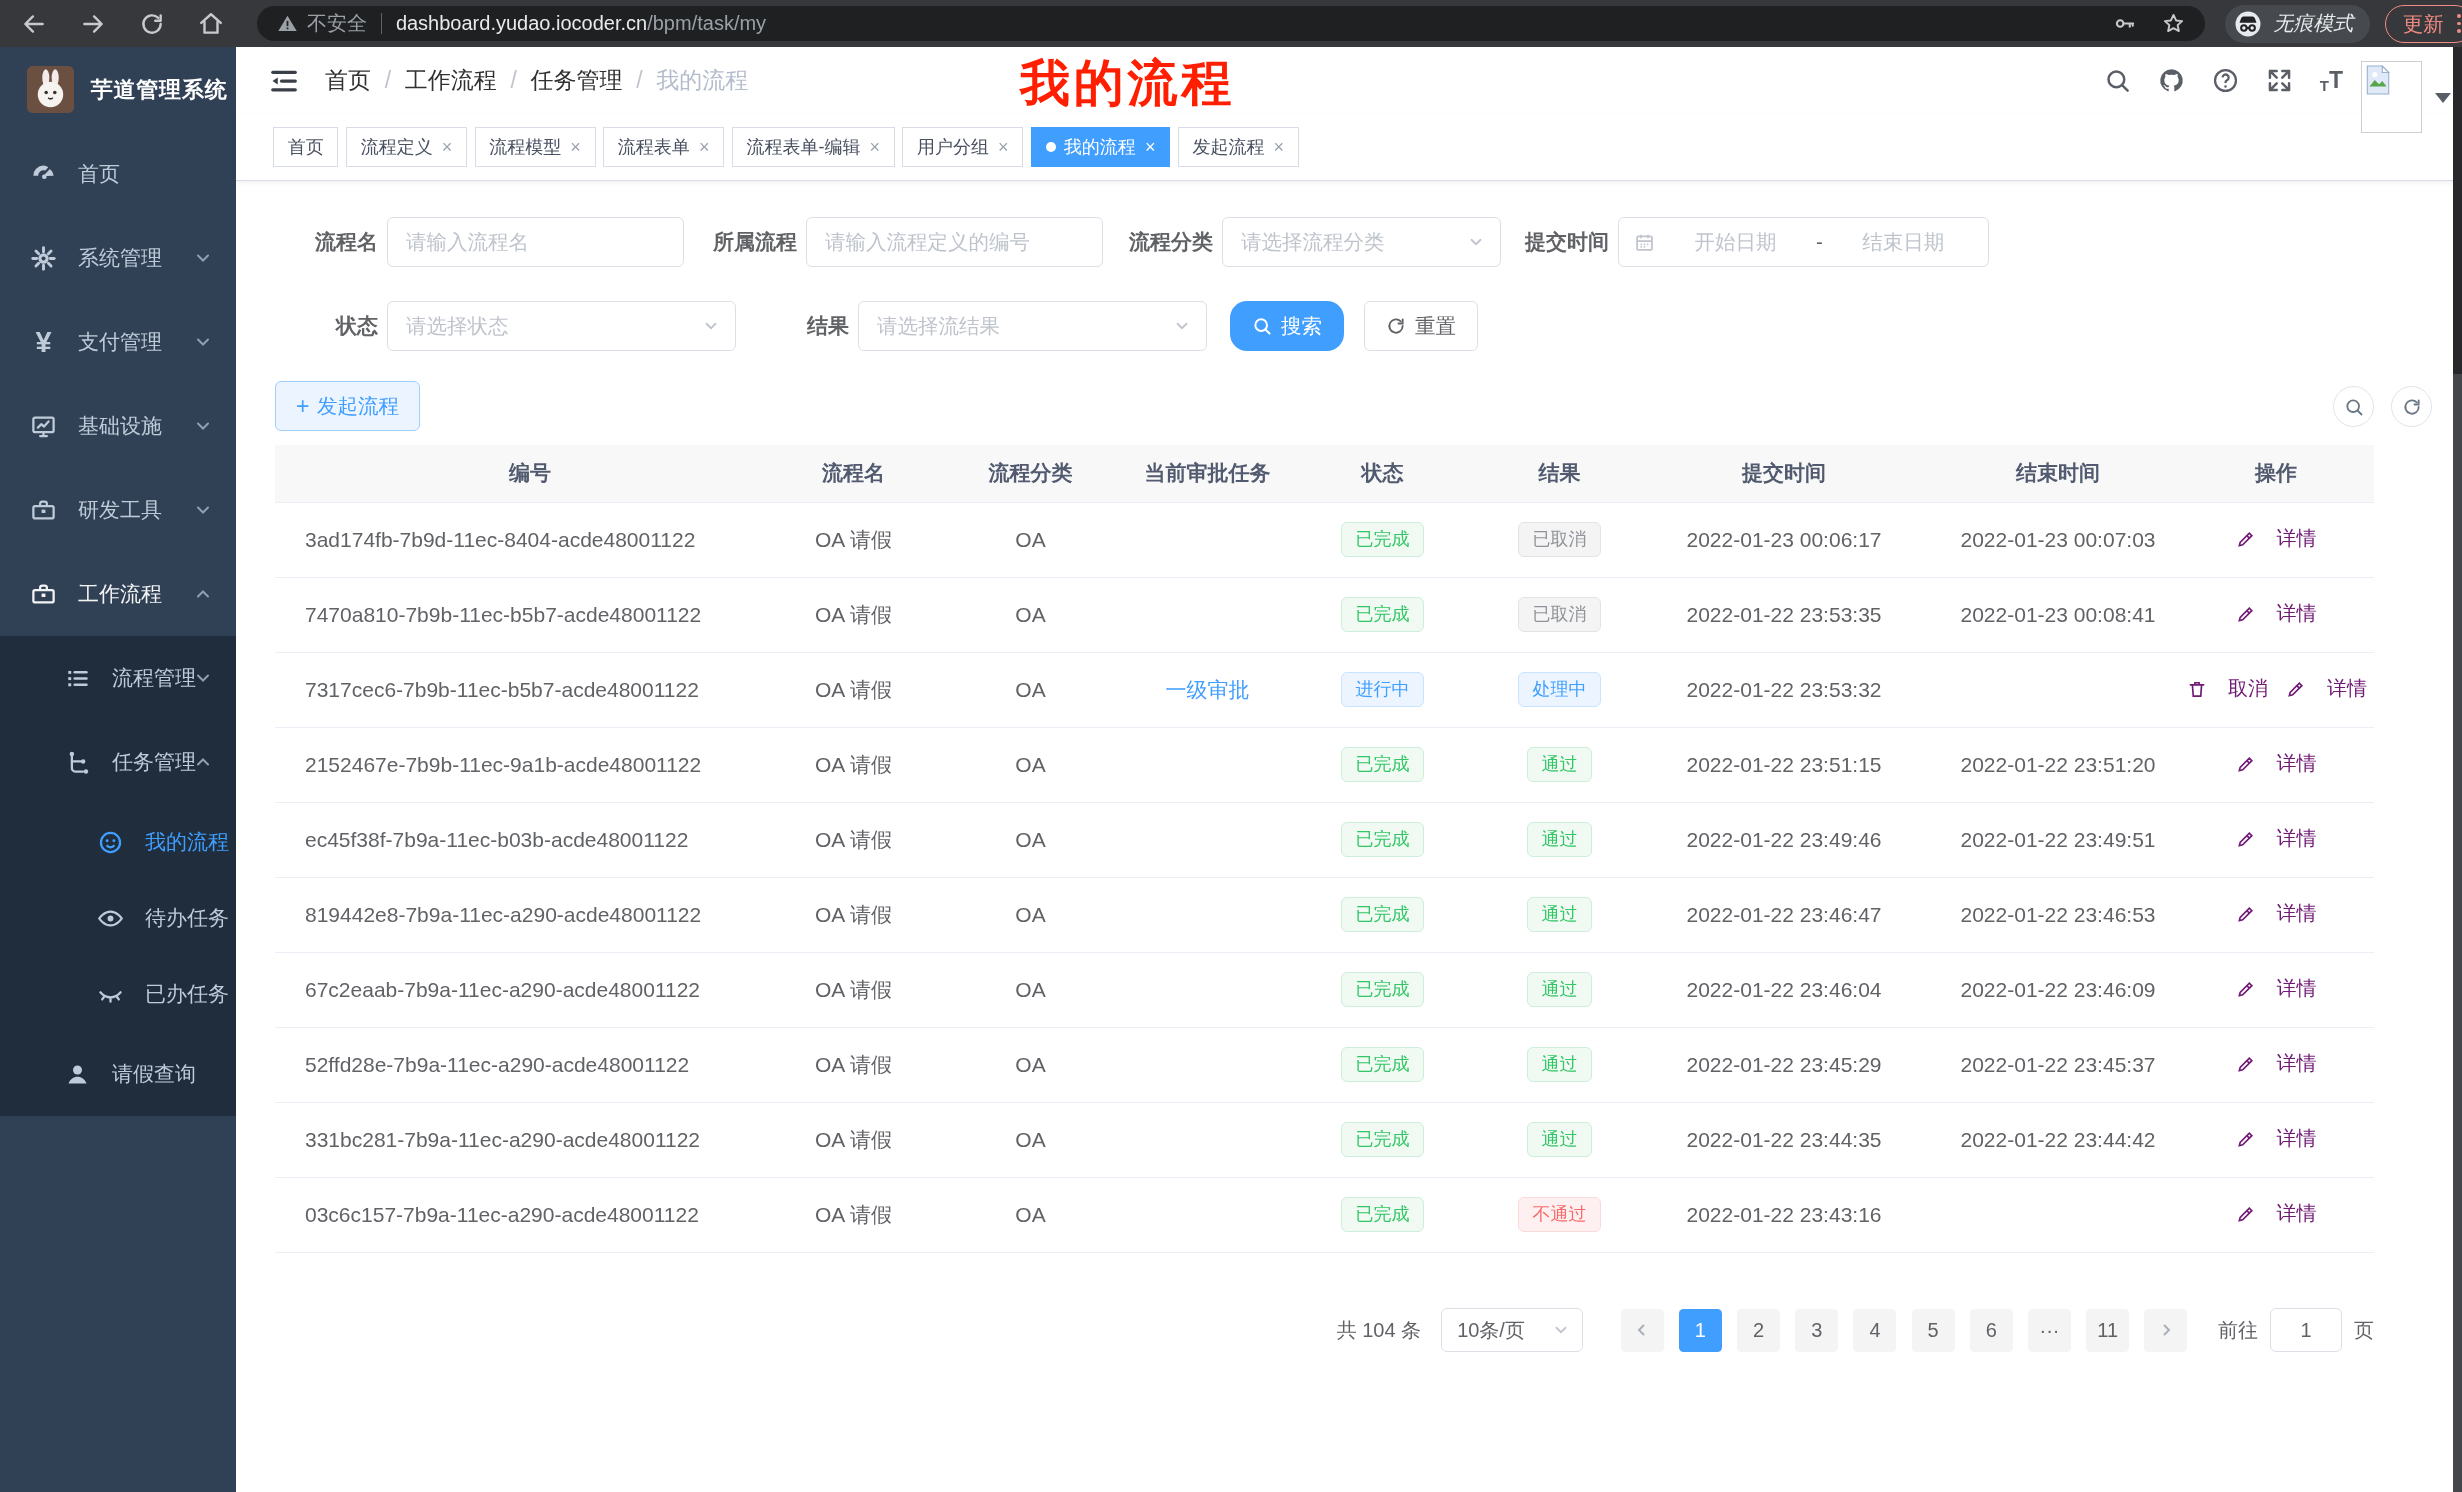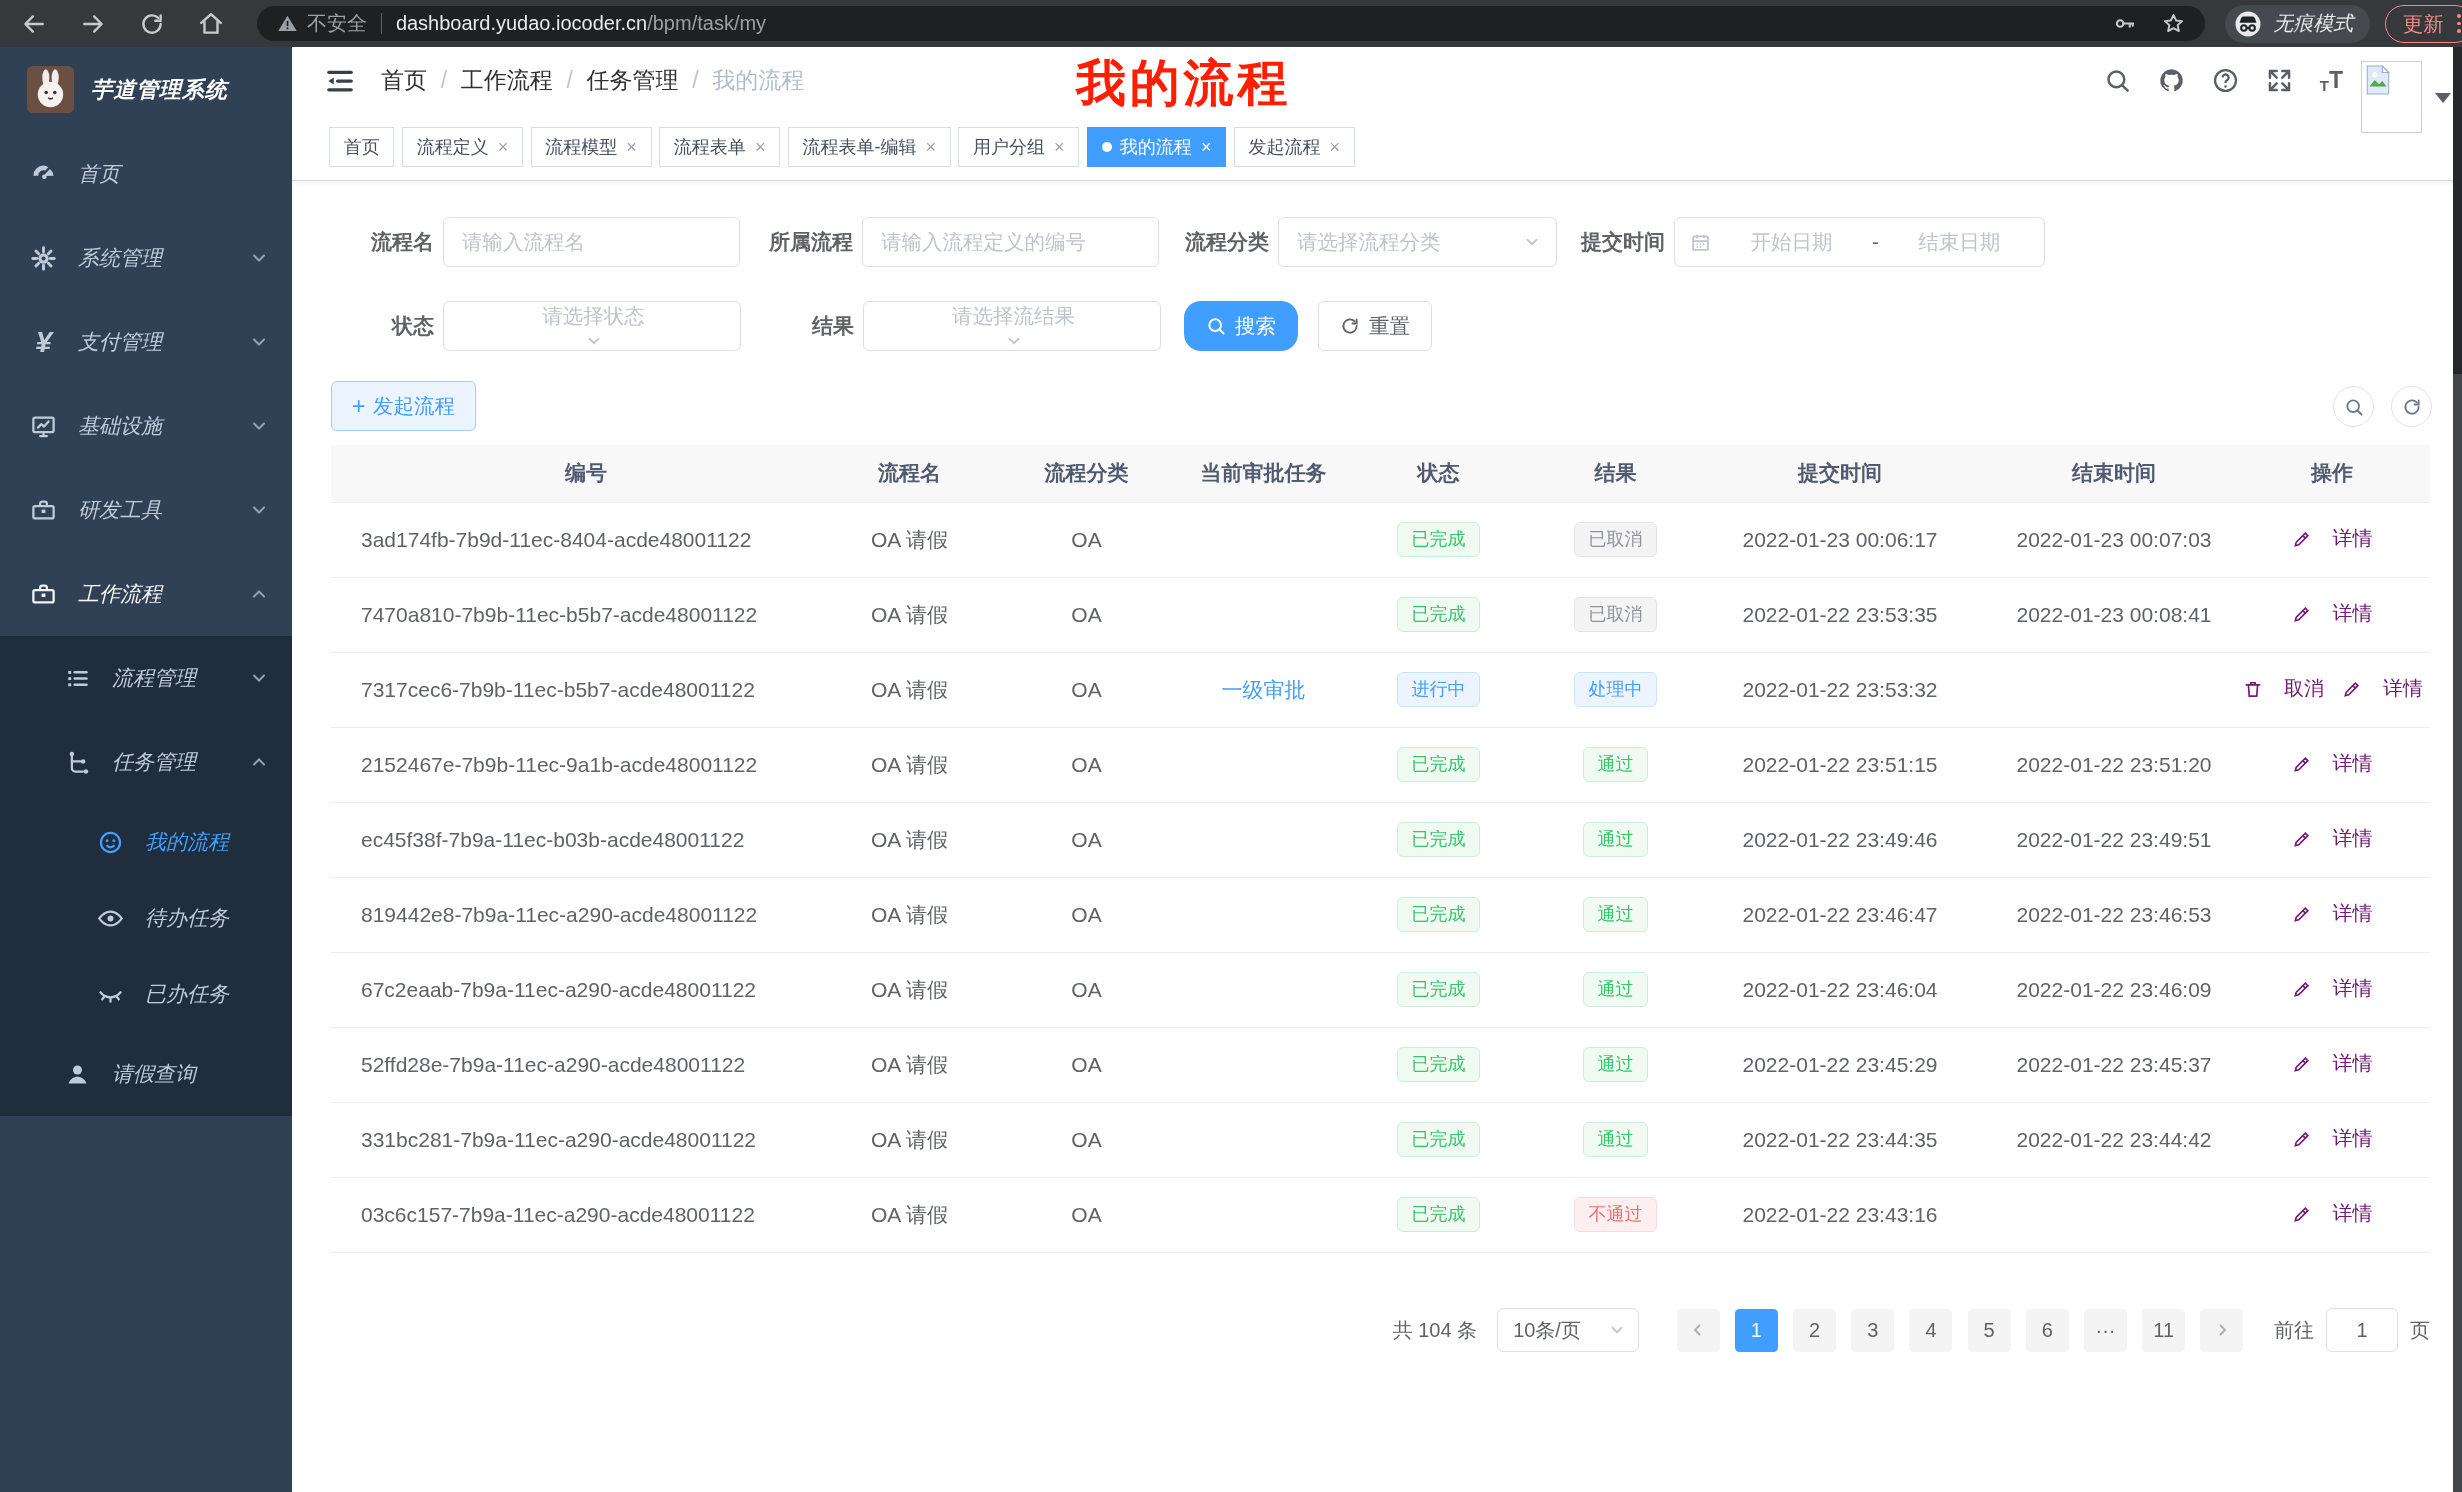--- a/index.html
+++ b/index.html
@@ -25,21 +25,21 @@
   .update-chip { height:38px; border-radius:19px; border:1.5px solid #f28b82; color:#f28b82;
     display:flex; align-items:center; gap:13.7px; padding:0 12px 0 16.7px; margin-left:15px;
     font-size:20.5px; flex:0 0 auto; }
   .kebab { display:flex; flex-direction:column; gap:3.8px; }
   .kebab i { width:3.8px; height:3.8px; border-radius:50%; background:#f28b82; }
 
   
   .app { position:absolute; top:47px; left:0; width:2462px; height:1446px; display:flex; }
 
   
-  .sidebar { width:292px; background:#304156; flex:0 0 auto; color:#bfcbd9; position:relative;font-style:italic; }
+  .sidebar { width:236px; background:#304156; flex:0 0 auto; color:#bfcbd9; position:relative; }
   .logo-row { height:85px; display:flex; align-items:center; padding-left:27px; gap:16.7px; }
   .logo-tile { width:47px; height:47px; border-radius:6px; background:#6b4f41; display:flex;
     align-items:center; justify-content:center; overflow:hidden; }
   .app-title { color:#fff; font-size:22px; font-weight:700; letter-spacing:0.8px; }
   .menu-item { height:84px; display:flex; align-items:center; padding-left:30px;
     position:relative; cursor:pointer; font-size:21px; }
   .menu-item .mi-ico { width:27px; height:27px; margin-right:21px; flex:0 0 auto; }
   .submenu { background:#1f2d3d; }
   .submenu .menu-item { padding-left:64px; }
   .submenu .menu-item.leaf { padding-left:97px; height:76px; }
@@ -84,21 +84,21 @@
   .fgroup { display:flex; align-items:center; }
   .fgroup + .fgroup { margin-left:23px; }
   .flabel { font-size:21px; color:#606266; font-weight:600; text-align:right;
     margin-right:9px; white-space:nowrap; }
   .wl1 { width:103px; } .wl2 { width:90px; } .wl3 { width:87px; } .wl4 { width:85px; }
   .fctl { height:50px; border:1.5px solid #dcdfe6; border-radius:6px; background:#fff;
     display:flex; align-items:center; font-size:20.5px; color:#606266; }
   input.fctl { padding:0 18px; }
   input::placeholder { color:#bfc4cc; }
   .w-input { width:297px; }
-  .w-select { width:298px;flex-direction:column; }
+  .w-select { width:349px; }
   .w-select-sm { width:279px;text-align:center; }
   .sel { justify-content:space-between; padding:0 15px 0 18px; cursor:pointer; }
   .sel .ph { color:#bfc4cc; }
   .sel-chev { width:18px; height:18px; color:#c0c4cc; }
   .daterange { width:371px; padding:0 15px; gap:10.7px; }
   .daterange .ph { color:#bfc4cc; flex:1; text-align:center; }
   .daterange .sep { color:#606266; }
   .cal-ico { width:21px; height:21px; color:#c0c4cc; flex:0 0 auto; }
 
   .btn { height:50px; border-radius:6px; font-size:20.5px; display:flex; align-items:center;

